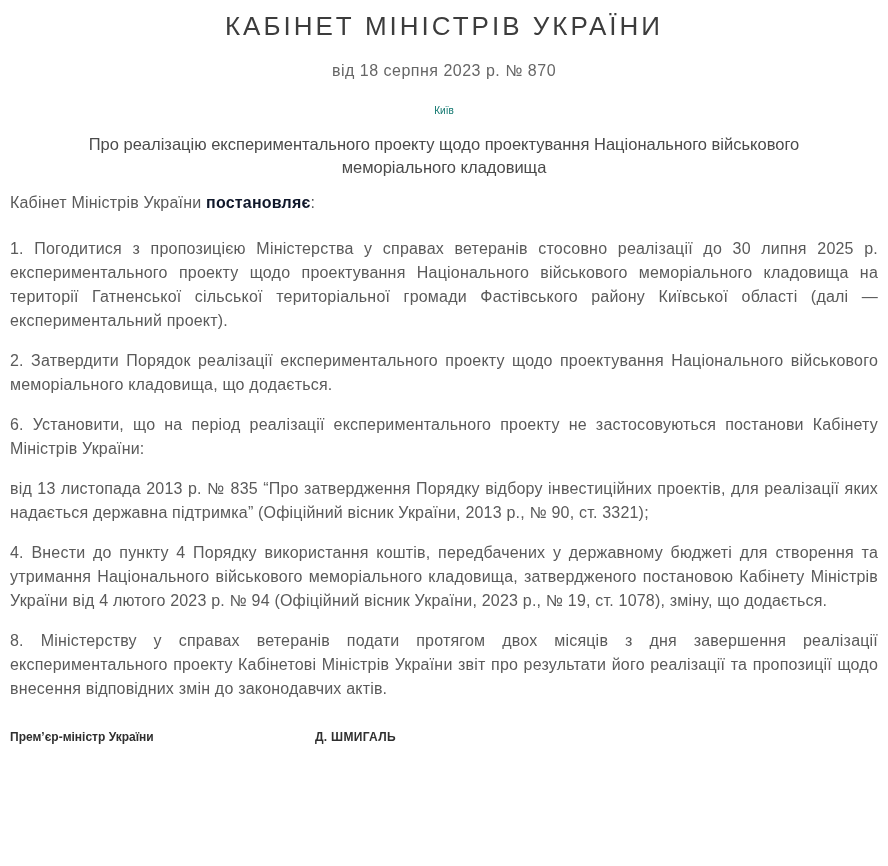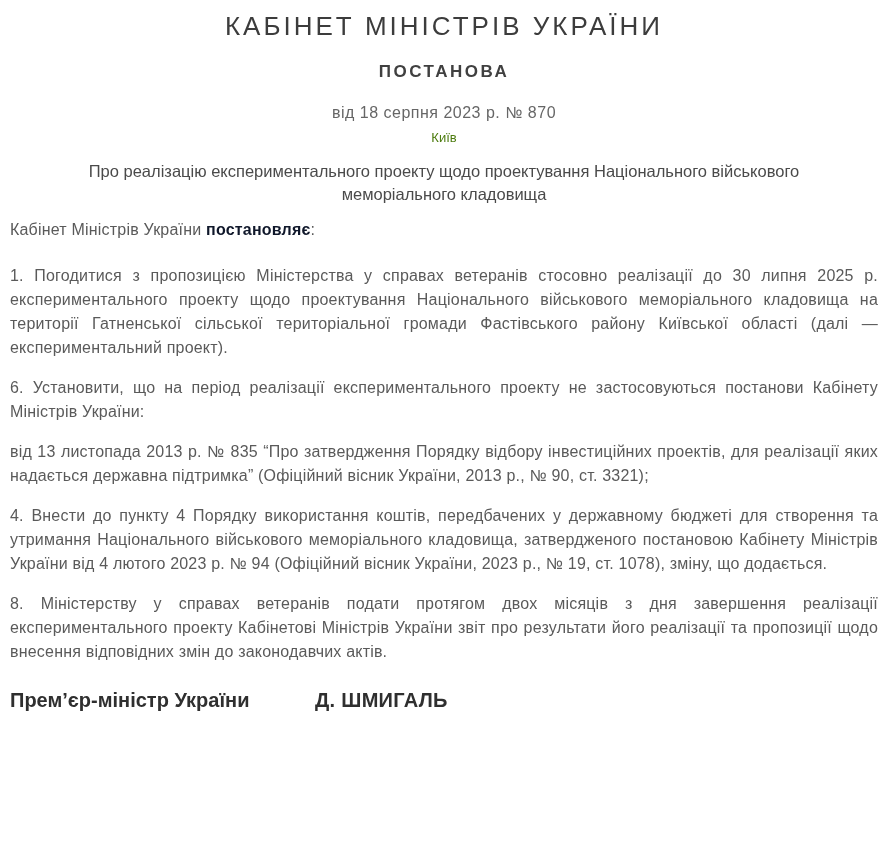--- a/index.html
+++ b/index.html
@@ -35,24 +35,24 @@
     color: #404040;
   }
   .doc-date {
     margin-top: 20px;
     font-size: 16px;
     line-height: 22px;
     letter-spacing: 0.5px;
     color: #666666;
   }
   .doc-city {
-    margin-top: 4px;
-    font-size: 13px;
+    margin-top: 19px;
+    font-size: 10px;
     line-height: 20px;
-    color: #4d7c0f;
+    color: #0f766e;
   }
   .doc-subject {
     margin: 12px auto 0 auto;
     max-width: 760px;
     font-size: 16.5px;
     line-height: 23px;
     color: #4a4a4a;
   }
   .doc-body { margin-top: 12px; }
   p.preamble {
@@ -69,45 +69,45 @@
     line-height: 24px;
     text-align: justify;
     color: #5a5a5a;
     letter-spacing: 0.2px;
   }
   p.para.first { margin-top: 22px; }
   .signature {
     margin-top: 24px;
     display: flex;
     align-items: baseline;
-    font-size: 20px;
+    font-size: 12px;
     line-height: 24px;
     font-weight: 700;
     color: #2f2f2f;
   }
   .sig-position { flex: 0 0 auto; width: 305px; }
   .sig-name { flex: 0 0 auto; letter-spacing: 0.3px; }
 </style>
 </head>
 <body>
 
 <div class="page">
 
   <header class="doc-header">
     <h1 class="institution">КАБІНЕТ МІНІСТРІВ УКРАЇНИ</h1>
-    <div class="doc-type">ПОСТАНОВА</div>
     <div class="doc-date">від 18 серпня 2023 р. № 870</div>
     <div class="doc-city">Київ</div>
     <div class="doc-subject">Про реалізацію експериментального проекту щодо проектування Національного військового меморіального кладовища</div>
   </header>
 
   <main class="doc-body">
     <p class="preamble"><span>Кабінет Міністрів України </span><b>постановляє</b><span>:</span></p>
 
     <p class="para first">1. Погодитися з пропозицією Міністерства у справах ветеранів стосовно реалізації до 30 липня 2025 р. експериментального проекту щодо проектування Національного військового меморіального кладовища на території Гатненської сільської територіальної громади Фастівського району Київської області (далі — експериментальний проект).</p>
+    <p class="para">2. Затвердити Порядок реалізації експериментального проекту щодо проектування Національного військового меморіального кладовища, що додається.</p>
     <p class="para">6. Установити, що на період реалізації експериментального проекту не застосовуються постанови Кабінету Міністрів України:</p>
     <p class="para">від 13 листопада 2013 р. № 835 “Про затвердження Порядку відбору інвестиційних проектів, для реалізації яких надається державна підтримка” (Офіційний вісник України, 2013 р., № 90, ст. 3321);</p>
     <p class="para">4. Внести до пункту 4 Порядку використання коштів, передбачених у державному бюджеті для створення та утримання Національного військового меморіального кладовища, затвердженого постановою Кабінету Міністрів України від 4 лютого 2023 р. № 94 (Офіційний вісник України, 2023 р., № 19, ст. 1078), зміну, що додається.</p>
     <p class="para">8. Міністерству у справах ветеранів подати протягом двох місяців з дня завершення реалізації експериментального проекту Кабінетові Міністрів України звіт про результати його реалізації та пропозиції щодо внесення відповідних змін до законодавчих актів.</p>
   </main>
 
   <footer class="signature">
     <span class="sig-position">Прем’єр-міністр України</span>
     <span class="sig-name">Д. ШМИГАЛЬ</span>
   </footer>

